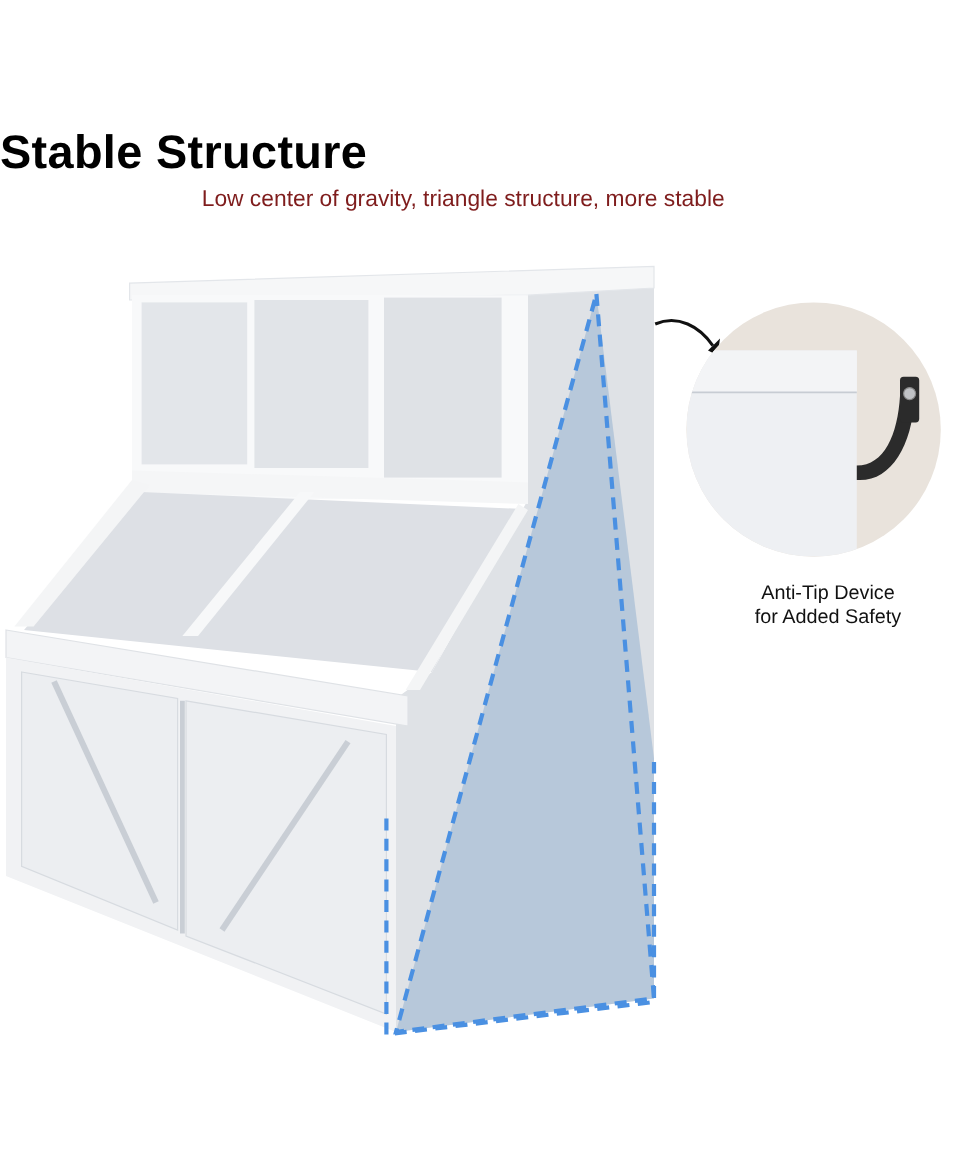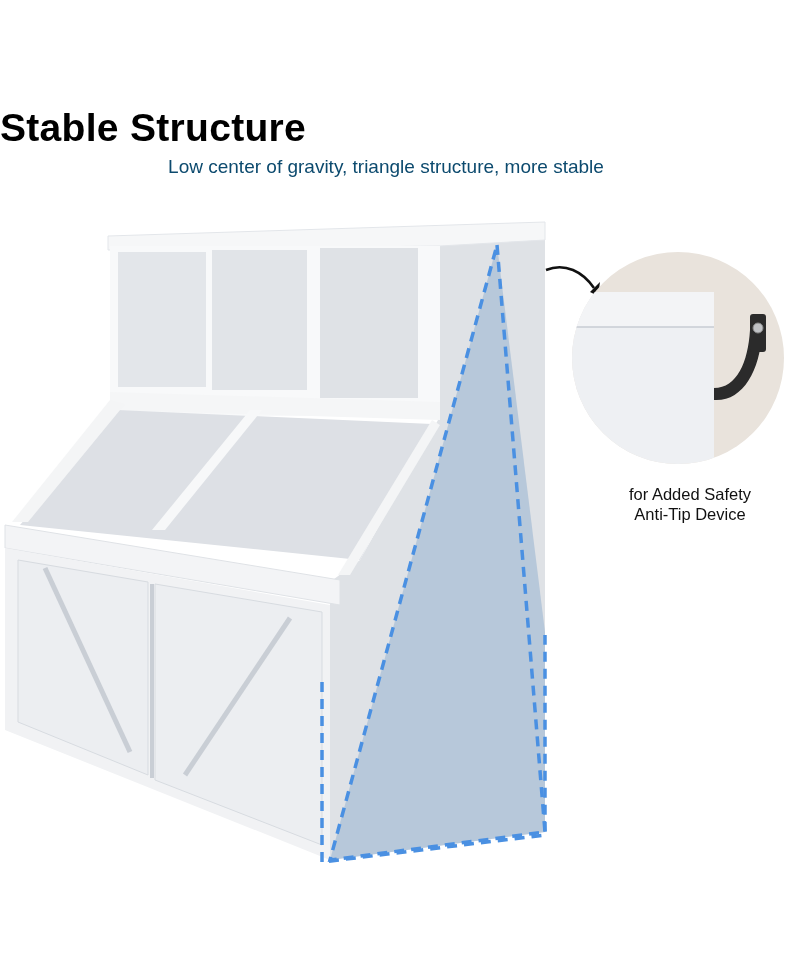--- a/index.html
+++ b/index.html
@@ -1,18 +1,18 @@
 <!DOCTYPE html>
 <html><head>
 <meta charset="utf-8">
 <style>
   html, body { margin: 0; padding: 0; background: #ffffff; }
   body { width: 800px; height: 977px; position: relative; overflow: hidden; font-family: "Liberation Sans", sans-serif; }
   .title { position: absolute; left: 0; width: 772px; top: 106px; text-align: left; font-weight: 700; font-size: 39px; color: #000; letter-spacing: 0.3px; }
-  .subtitle { position: absolute; left: 0; width: 772px; top: 156px; text-align: center; font-size: 19px; color: #0c4a6e; }
+  .subtitle { position: absolute; left: 0; width: 772px; top: 156px; text-align: center; font-size: 19px; color: #7f1d1d; }
   .product { position: absolute; left: 0; top: 0; width: 800px; height: 977px; }
   .inset { position: absolute; left: 572px; top: 252px; width: 212px; height: 212px; border-radius: 50%; overflow: hidden; background: #e9e3dc; }
   .caption { position: absolute; left: 590px; top: 484px; width: 200px; text-align: center; font-size: 16.5px; line-height: 20px; color: #111; }
 </style>
 </head>
 <body>
 
 <div class="title">Stable Structure</div>
 <div class="subtitle">Low center of gravity, triangle structure, more stable</div>
 
@@ -61,15 +61,15 @@
     <polygon points="0,40 142,40 142,212 0,212" fill="#eef0f3"></polygon>
     <polygon points="0,40 142,40 142,75 0,75" fill="#f3f4f6"></polygon>
     <line x1="0" y1="75" x2="142" y2="75" stroke="#c7ccd3" stroke-width="1.5"></line>
     <path d="M142,148 C170,150 188,120 190,80 L178,78 C176,110 165,136 142,136 Z" fill="#2b2b2b"></path>
     <rect x="178" y="62" width="16" height="38" rx="3" fill="#2b2b2b"></rect>
     <circle cx="186" cy="76" r="5" fill="#c0c2c5" stroke="#888" stroke-width="1"></circle>
   </svg>
 </div>
 
 <div class="caption">
+  <div>Anti-Tip Device</div>
   <div>for Added Safety</div>
-  <div>Anti-Tip Device</div>
 </div>
 
 </body></html>

